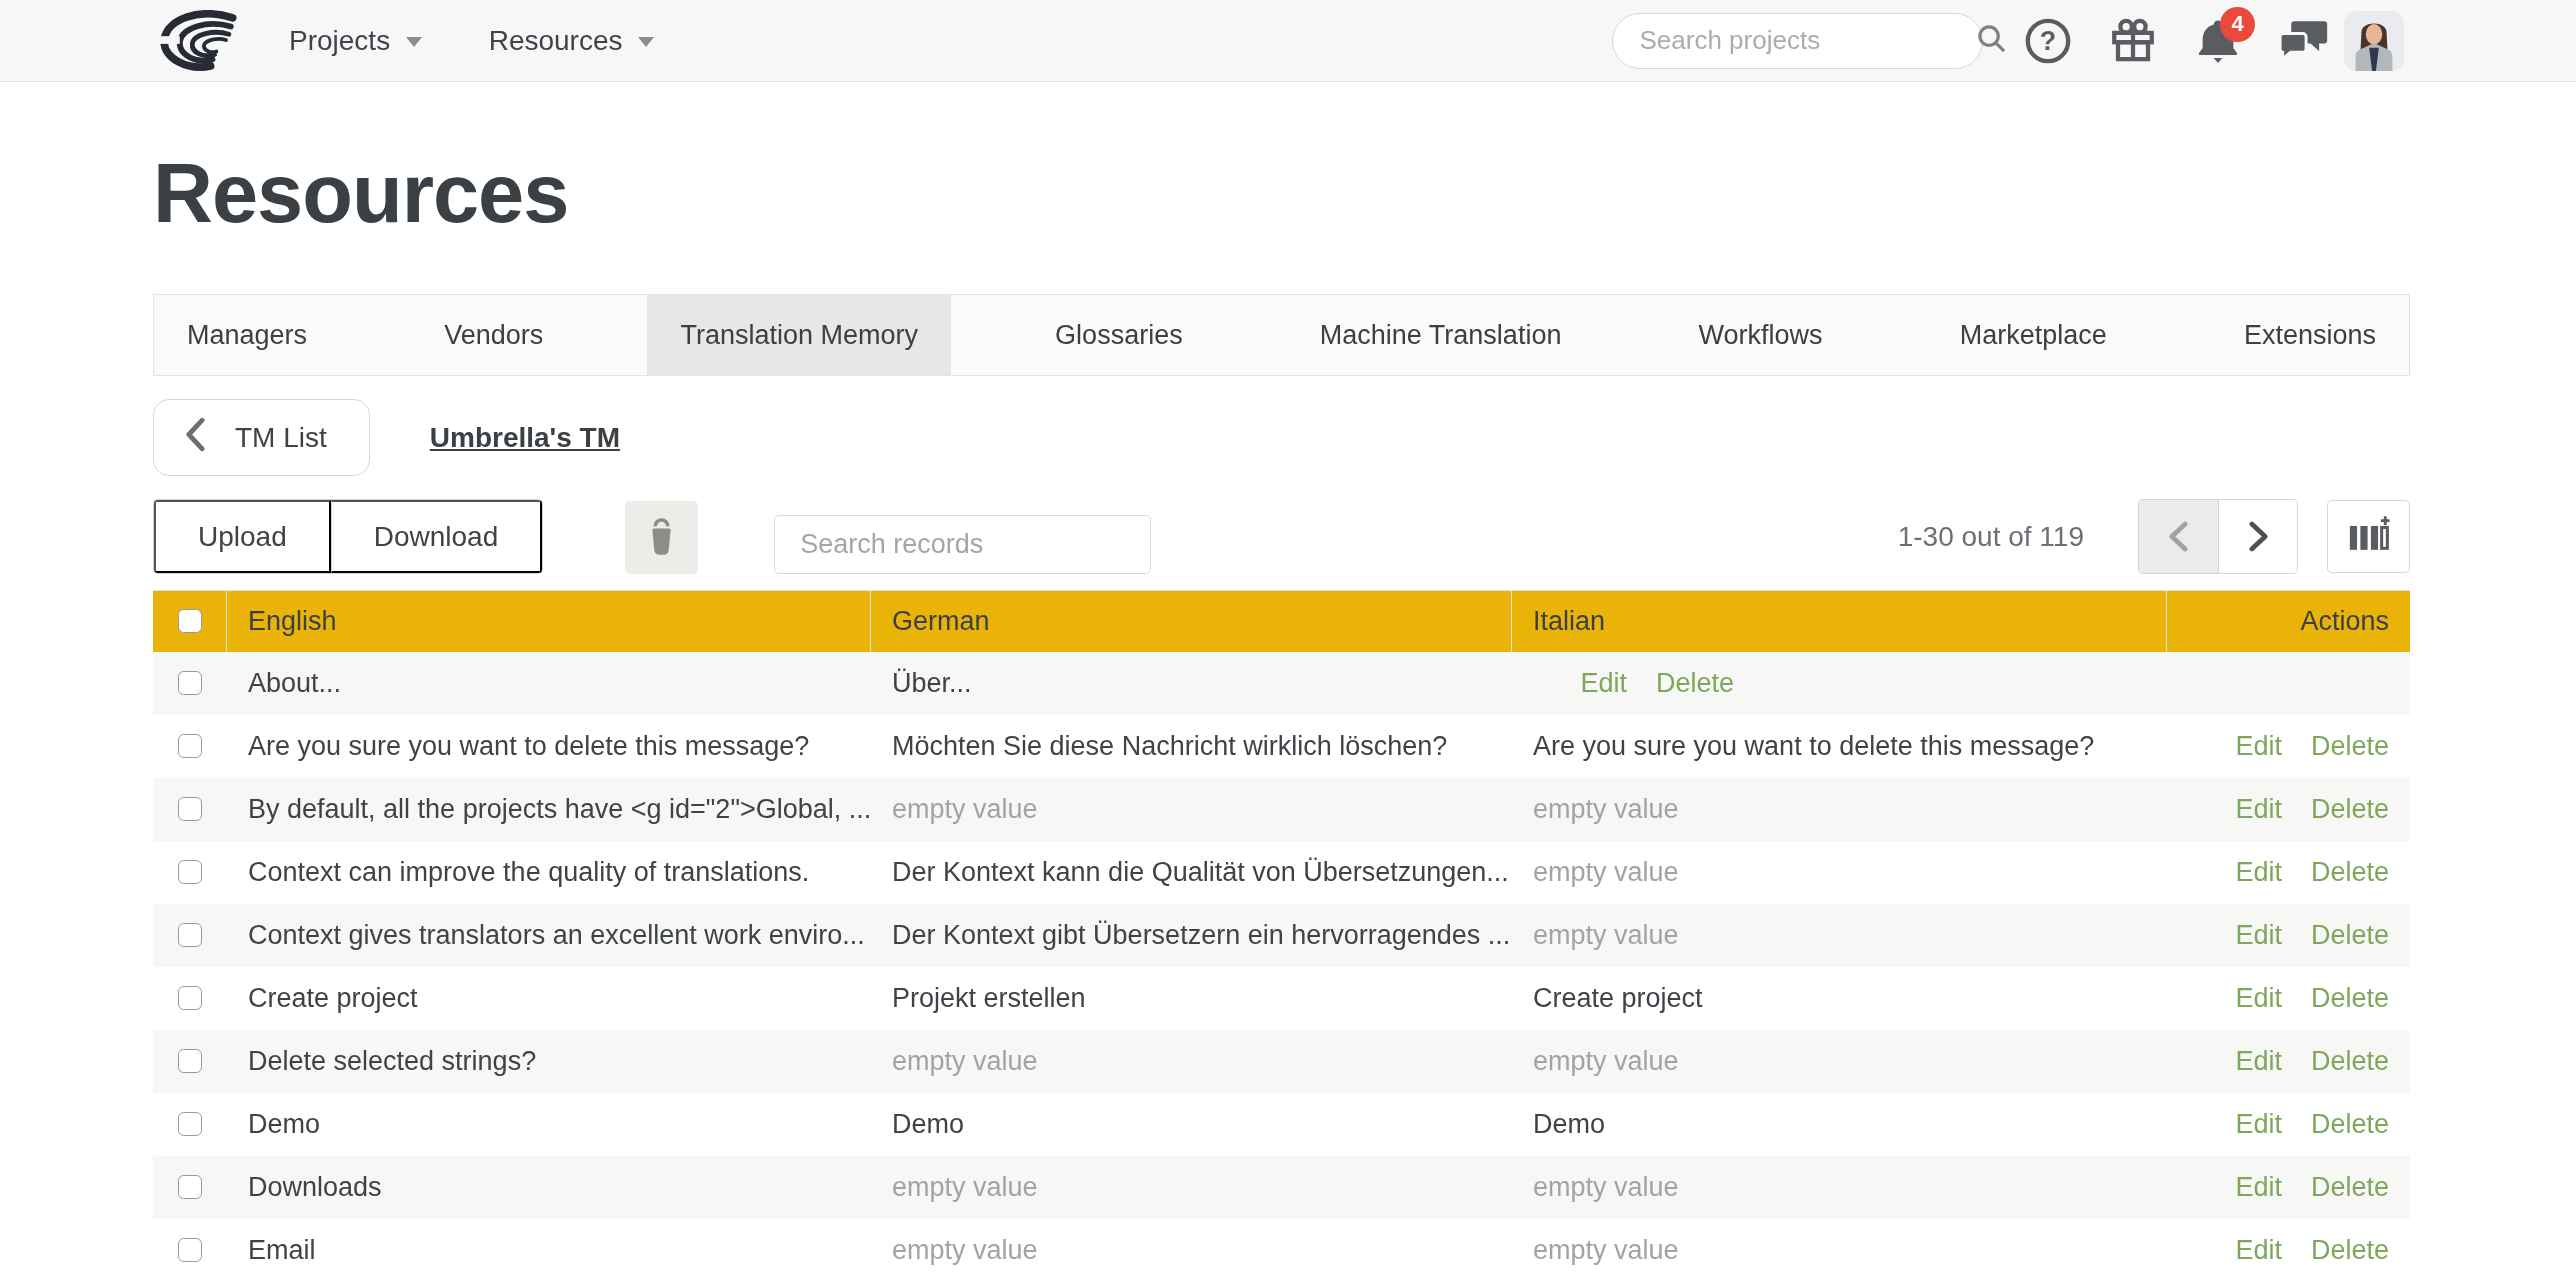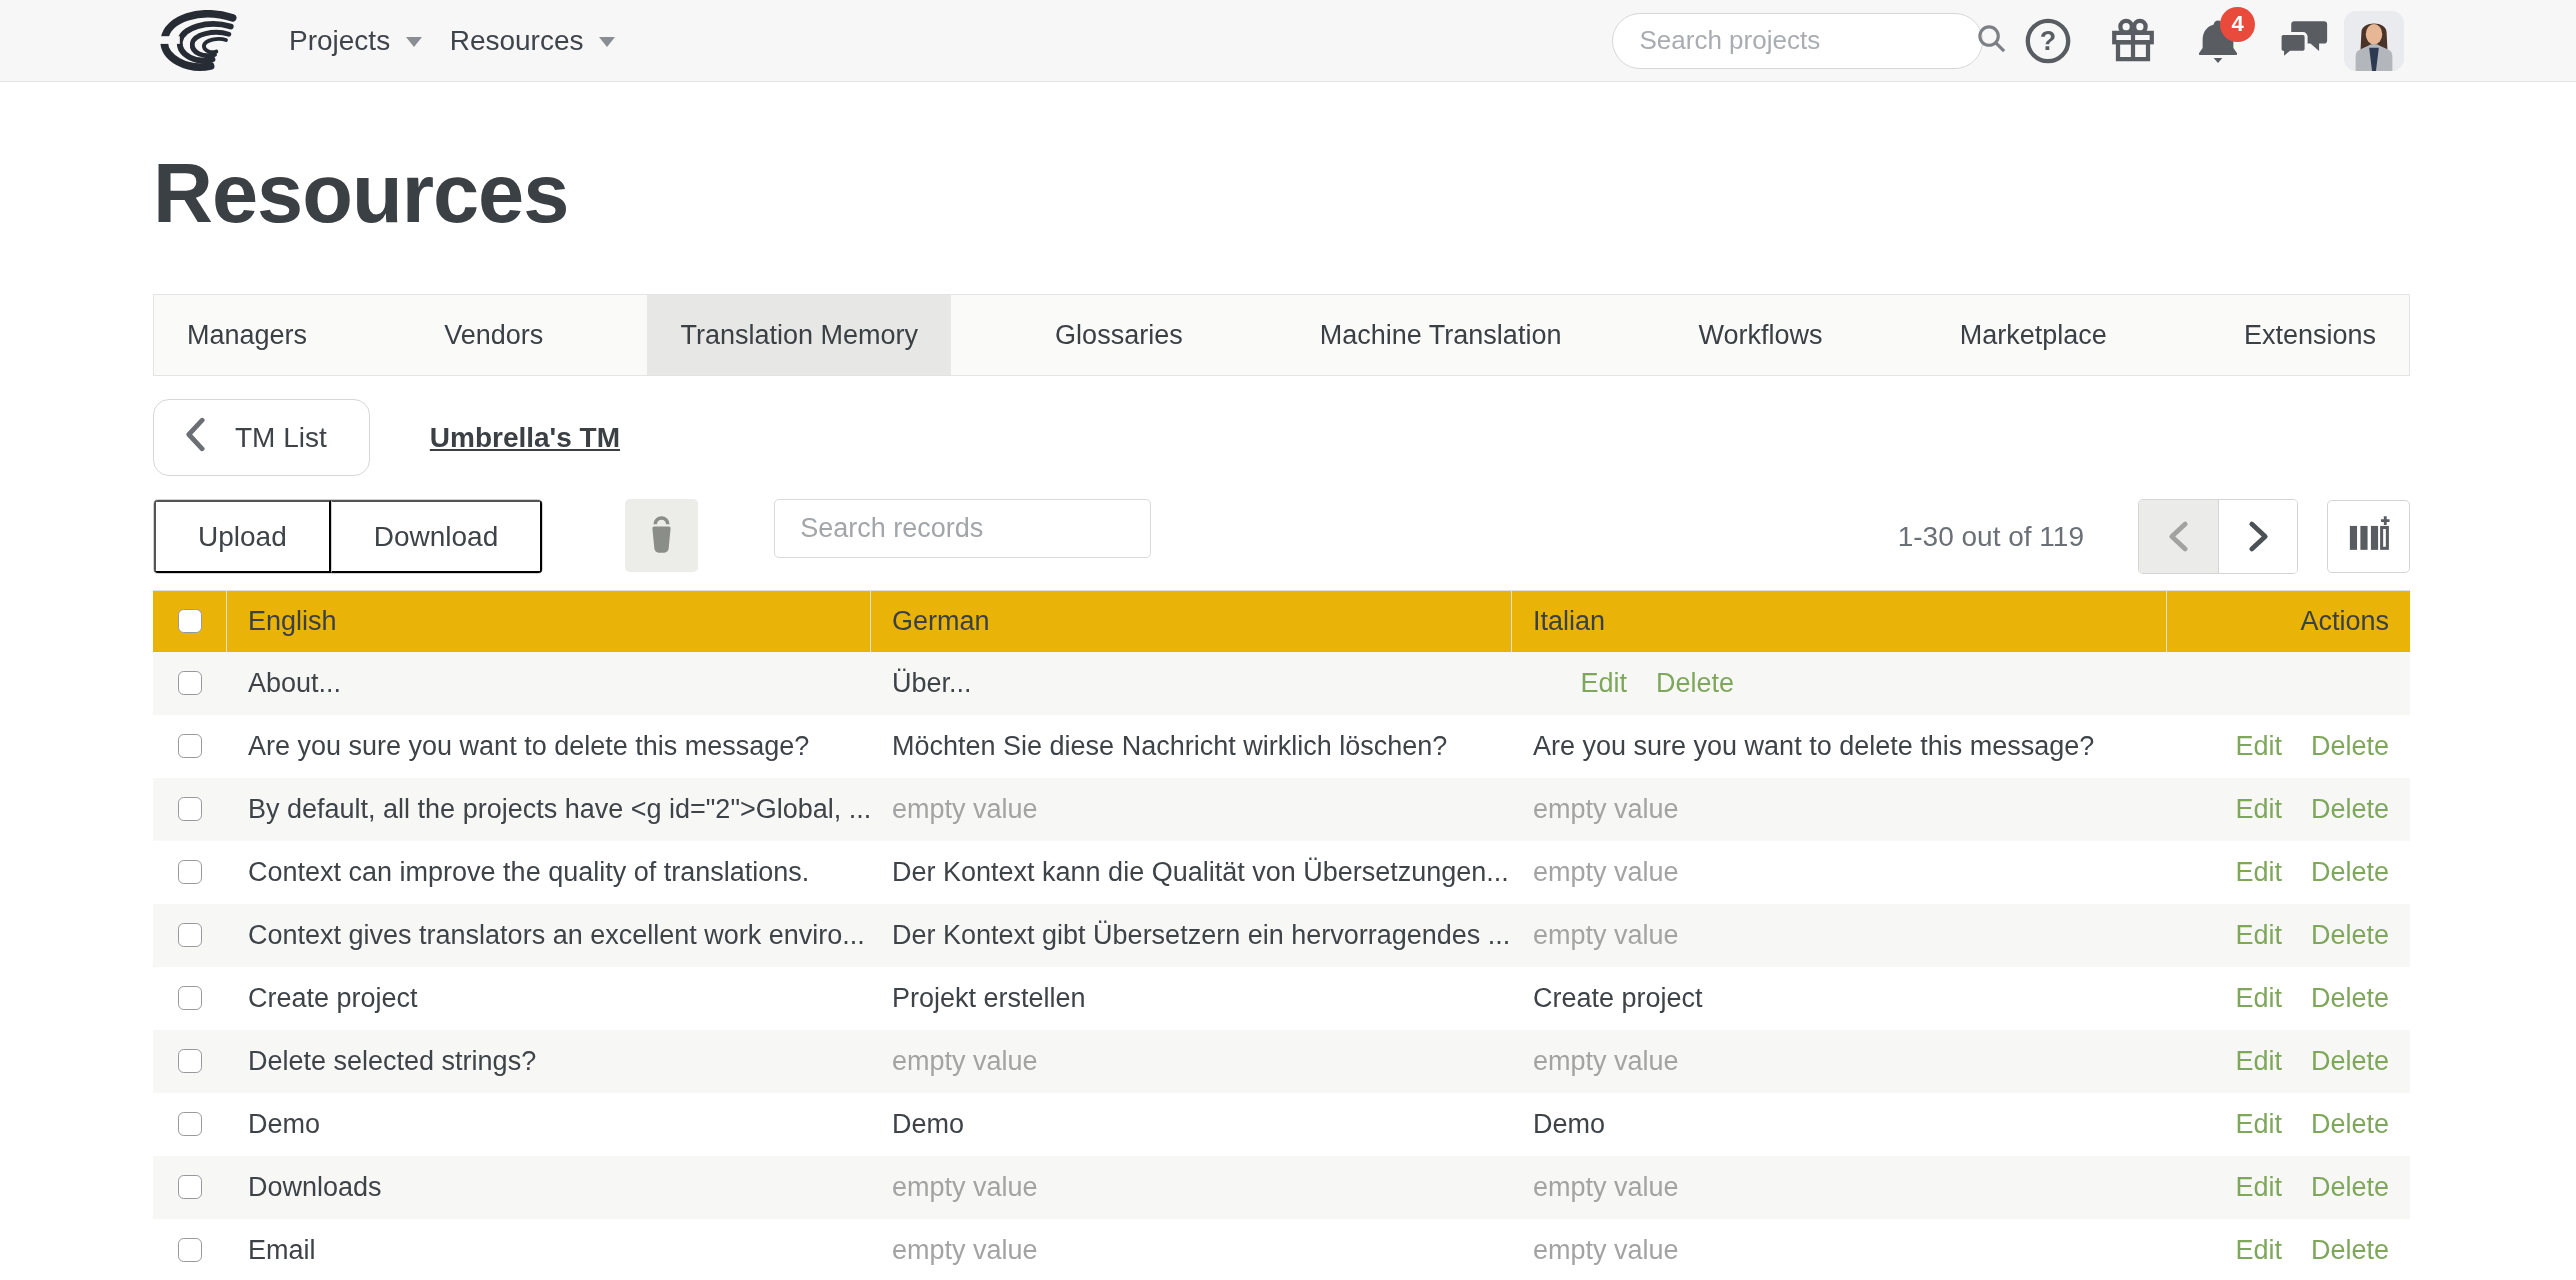--- a/index.html
+++ b/index.html
@@ -3,21 +3,21 @@
 <meta charset="utf-8">
 <style>
   * { margin:0; padding:0; box-sizing:border-box; }
   html,body { width:2576px; height:1281px; overflow:hidden; background:#fff;
               font-family:"Liberation Sans", sans-serif; color:#3e4348; }
 
   
   .topbar { height:82px; background:#f7f7f8; border-bottom:1px solid #e3e3e3;
             display:flex; align-items:center; padding:0 172px 0 150px; }
   .logo { width:102px; height:62px; display:flex; align-items:center; cursor:pointer; }
-  .topnav { display:flex; align-items:center; margin-left:37px; gap:28px; }
+  .topnav { display:flex; align-items:center; margin-left:37px; gap:67px; }
   .topnav-item { display:flex; align-items:center; gap:15.5px; font-size:28px; color:#3f444a; cursor:pointer; }
   .caret { width:0; height:0; border-left:8.7px solid transparent; border-right:8.7px solid transparent;
            border-top:10.6px solid #8a8d91; margin-top:3.9px; }
   .tb-spacer { flex:1; }
   .search-pill { width:371px; height:56px; background:#fff; border:1px solid #d7d7d7; border-radius:28px;
                  display:flex; align-items:center; padding:0 19.3px 0 27px; margin-right:37px; }
   .search-pill input { flex:1; border:none; outline:none; background:transparent;
                        font-size:26px; color:#3e4348; font-family:inherit; }
   .search-pill input::placeholder { color:#a9acb0; }
   .tb-icons { display:flex; align-items:center; gap:29px; }
@@ -37,21 +37,21 @@
             display:flex; align-items:stretch;justify-content:space-between; }
   .tab { display:flex; align-items:center; padding:0 33px; font-size:27px; color:#3b4045; cursor:pointer; }
   .tab.active { background:#e7e7e5; }
 
   .crumb-row { margin-top:23px; display:flex; align-items:center; }
   .back-btn { height:77px; background:#fff; border:1px solid #d7d7d7; border-radius:16px;
               display:flex; align-items:center; gap:29px; padding:0 42px 0 31px;
               font-size:28px; color:#3e4348; cursor:pointer; }
   .tm-name { margin-left:60px; font-size:28px; font-weight:bold; color:#3b4045;text-decoration:underline; }
 
-  .toolbar { margin-top:23px; display:flex; align-items:flex-start;gap:28px; }
+  .toolbar { margin-top:23px; display:flex; align-items:flex-end;gap:28px; }
   .btn-group { display:flex; border:1px solid #d2d2d2; border-radius:4.8px; overflow:hidden; background:#fff; }
   .btn-group .btn { height:73px; padding:0 42px; display:flex; align-items:center;
                     font-size:28px; color:#3e4348; background:#fff; cursor:pointer; }
   .btn-group .btn + .btn { border-left:1px solid #d2d2d2; }
   .trash-btn { margin-left:54px; width:73px; height:73px; background:#ecece9; border:none; border-radius:4.8px;
                display:flex; align-items:center; justify-content:center; cursor:pointer; }
   .records-search { margin-left:48px; width:377px; height:59px; border:1px solid #d9d9d9; border-radius:4.8px;
                     padding:0 25px; font-size:27px; color:#0f766e; outline:none; font-family:inherit; }
   .records-search::placeholder { color:#a3a6a9; }
   .toolbar-right { margin-left:auto; display:flex; align-items:center; }

